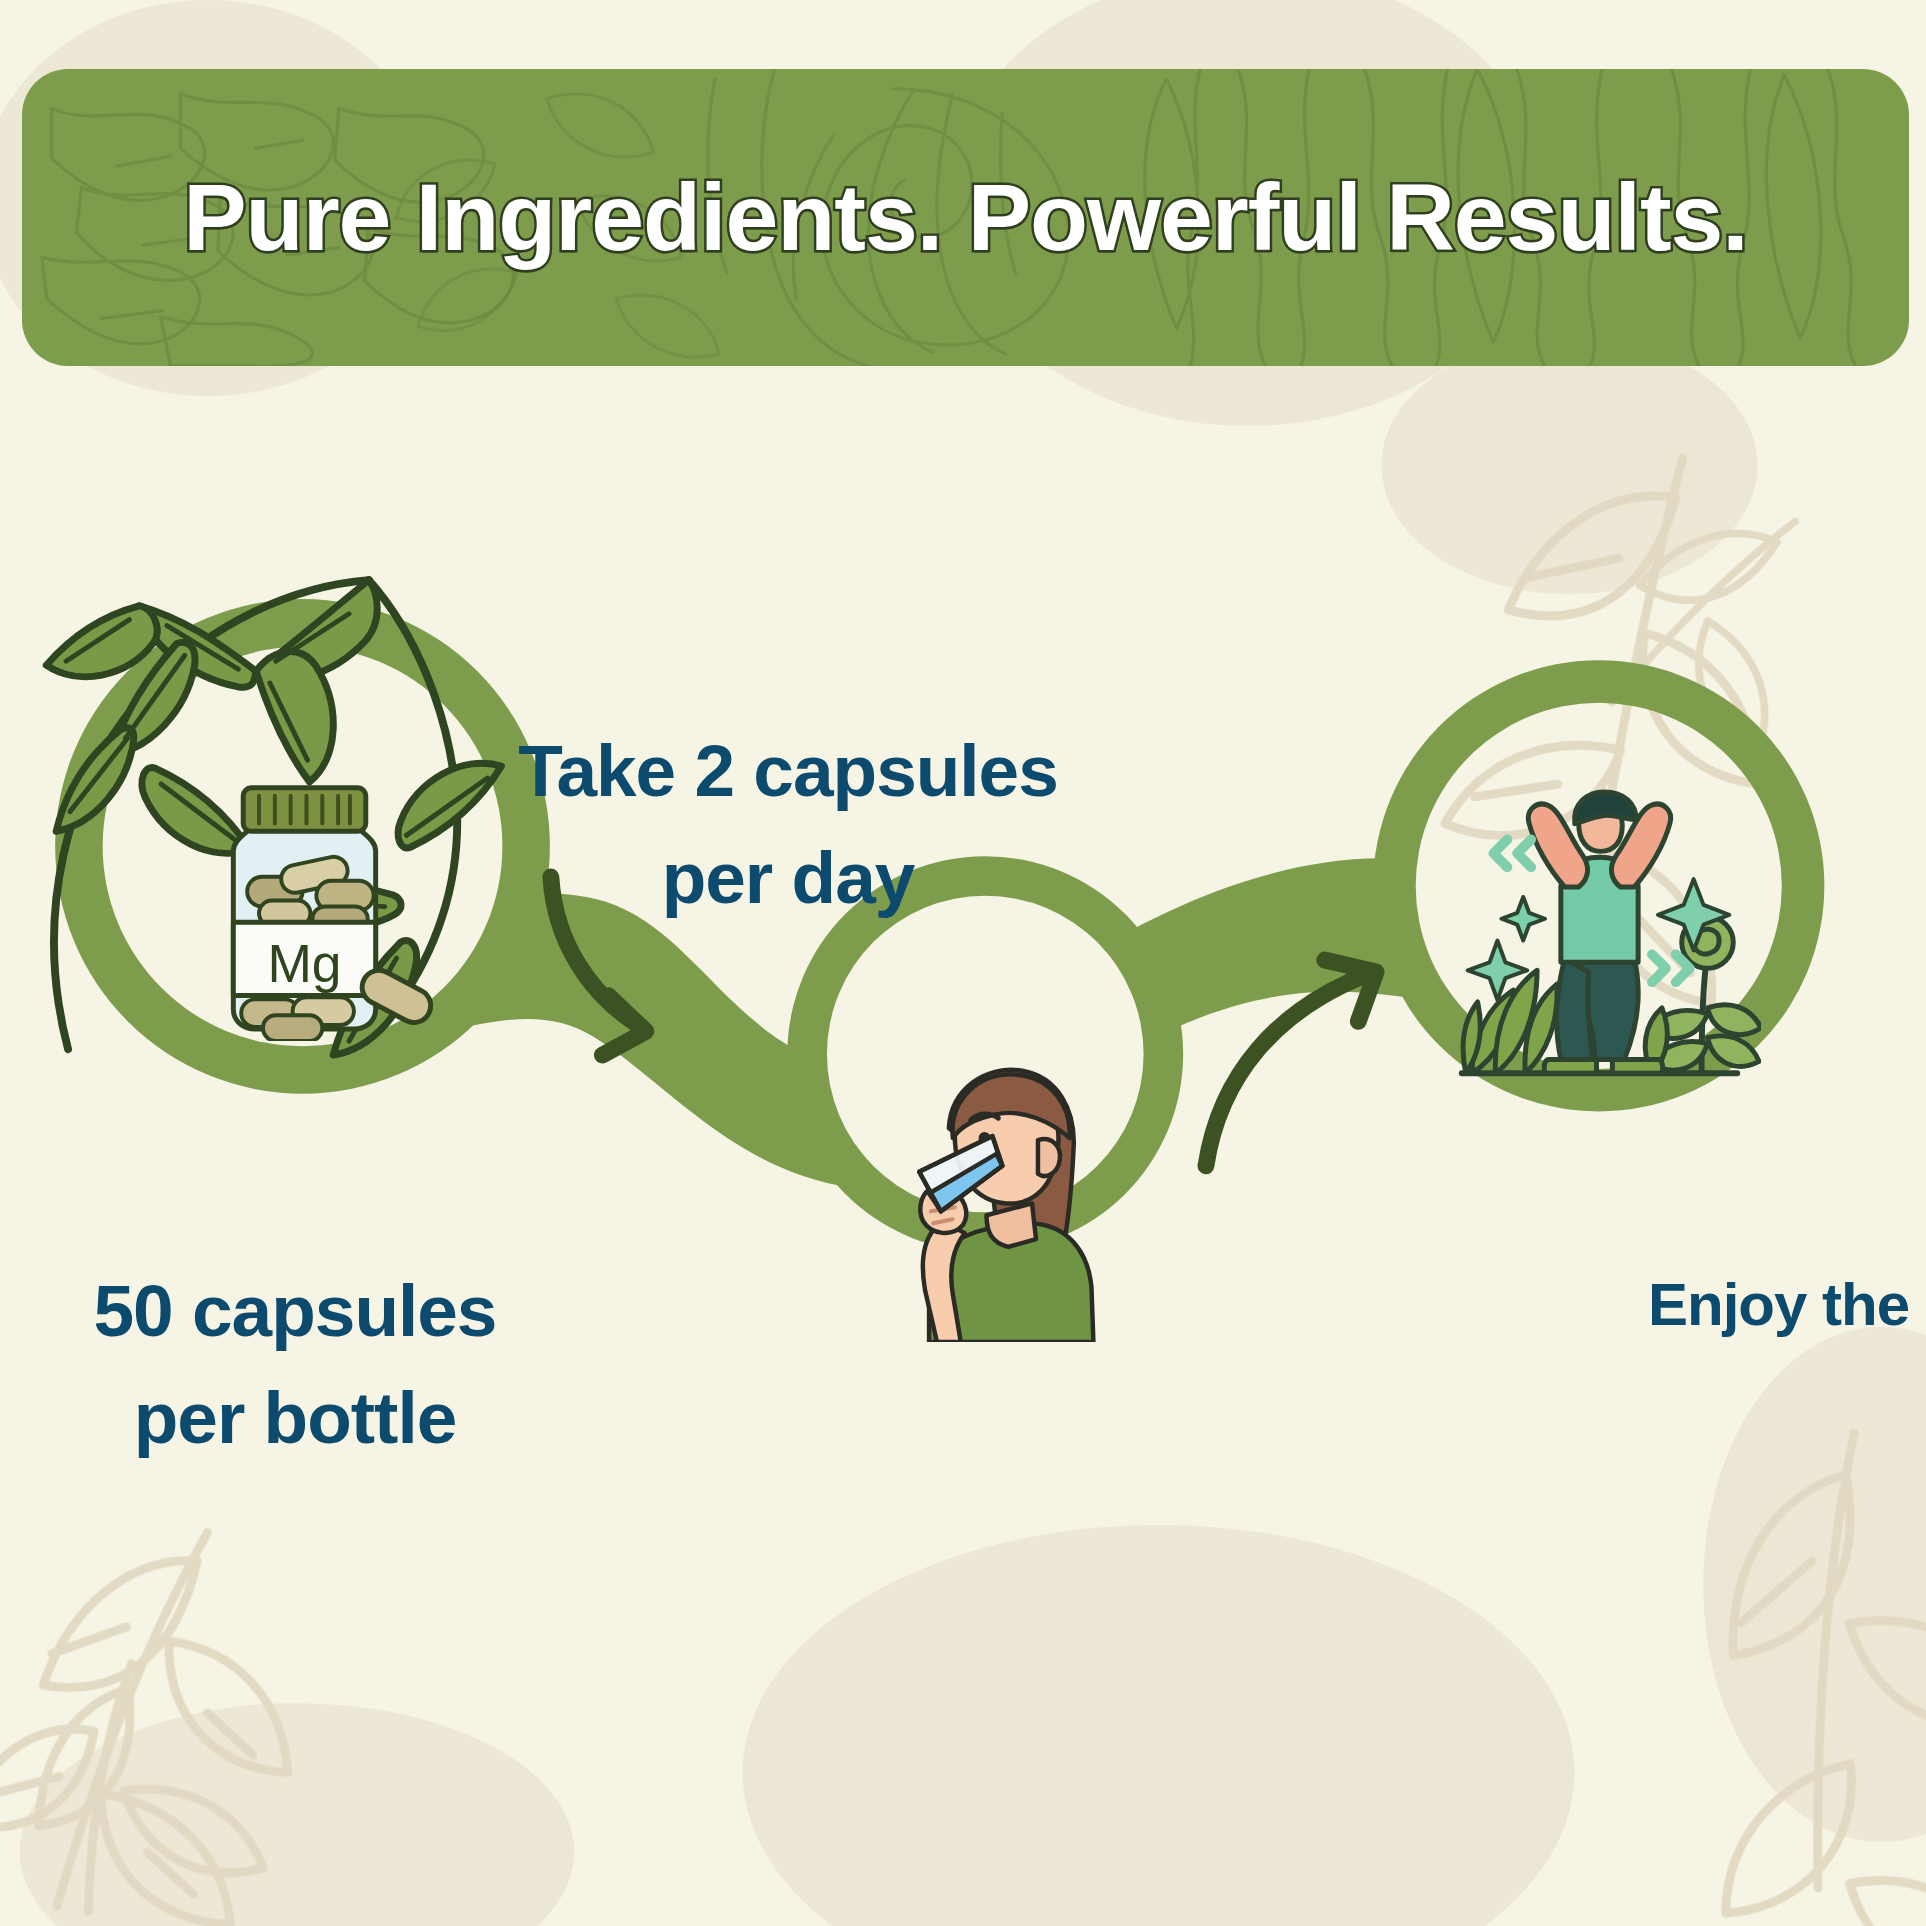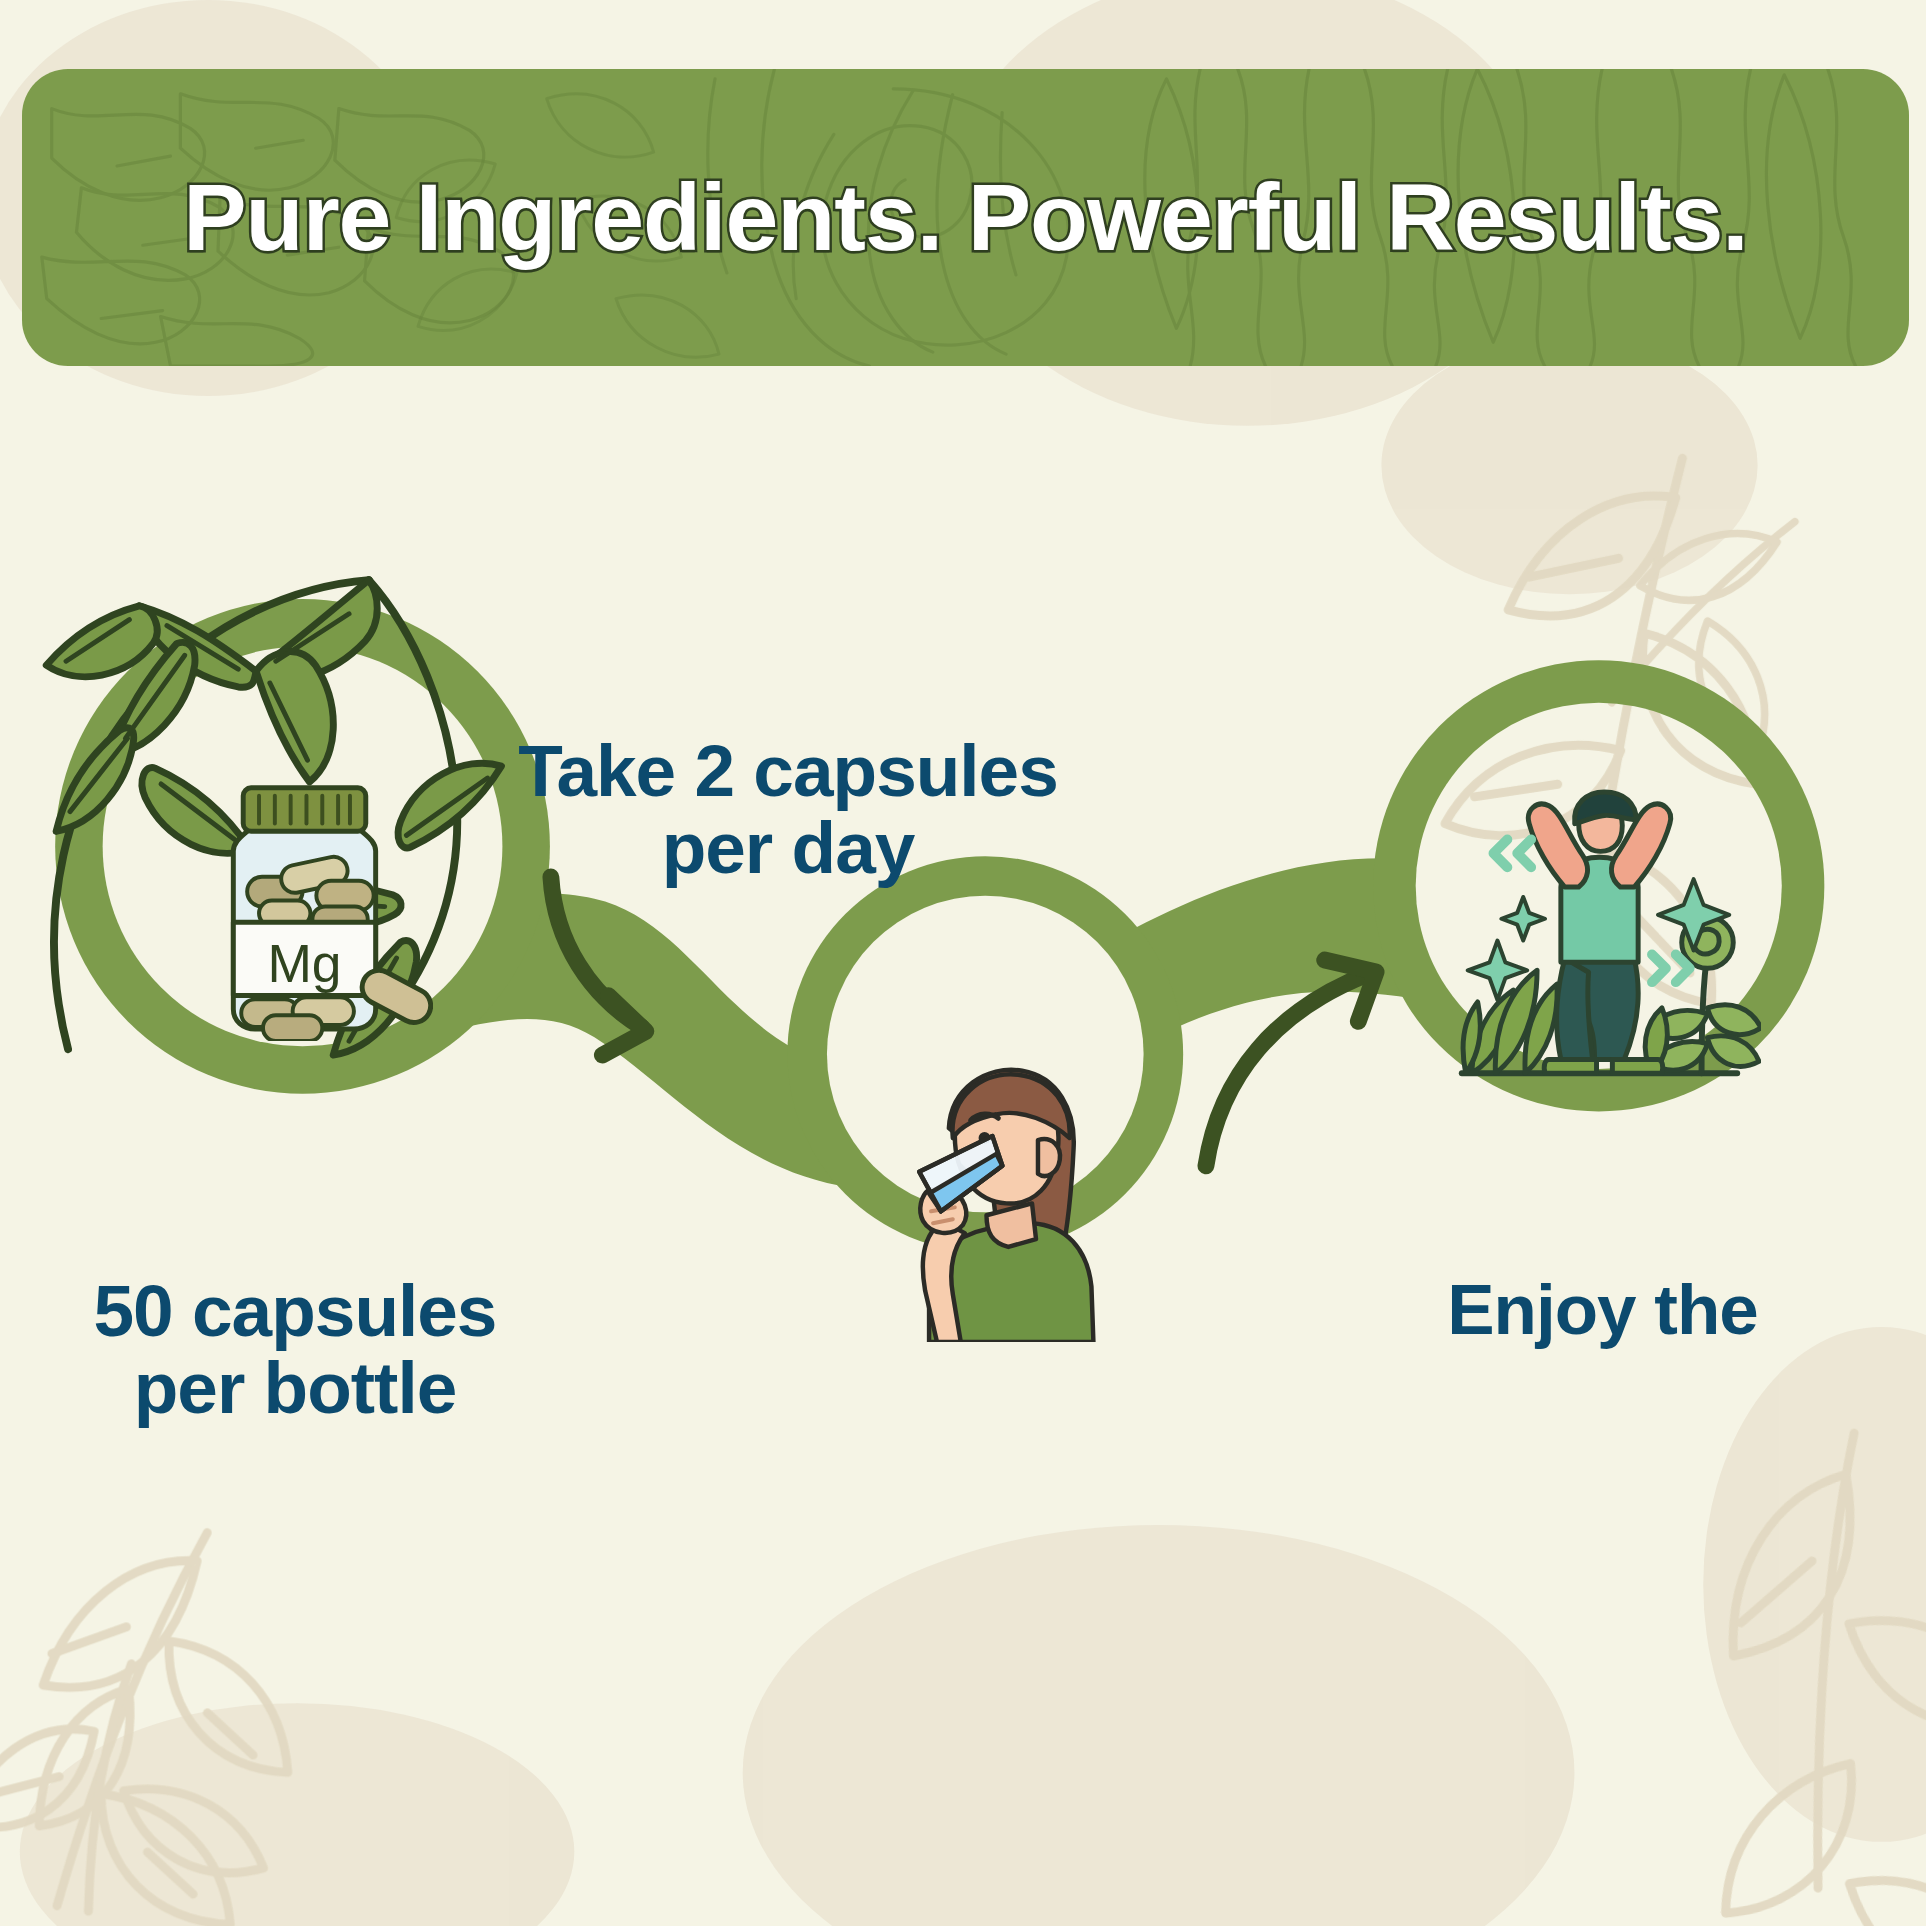--- a/index.html
+++ b/index.html
@@ -43,22 +43,22 @@
   #illus-drink{left:838px;top:1045px;width:297px;height:297px;}
   #illus-celebrate{left:1438px;top:784px;width:323px;height:323px;}
 
   
   .caption{
     position:absolute;color:#0c4a6e;font-weight:700;
     letter-spacing:-1px;line-height:1.05;text-align:center;
   }
   #caption-mid{left:501px;top:733px;width:574px;font-size:73px;}
   #caption-left{left:18px;top:1273px;width:554px;font-size:73px;}
-  #caption-right{left:1340px;top:1273px;width:525px;font-size:71px;}
-  .caption .l2{display:block;}
+  #caption-right{left:1384px;top:1273px;width:525px;font-size:60px;text-align:right;}
+  .caption .l2{display:block;margin-top:30px;}
 </style>
 </head>
 <body>
 
 <div id="stage">
 
   <svg class="bg-layer" viewBox="0 0 1946 1946" xmlns="http://www.w3.org/2000/svg">
     <rect x="0" y="0" width="1946" height="1946" fill="#f5f4e5"></rect>
 
     <g fill="#ebe4d2" opacity=".85">

